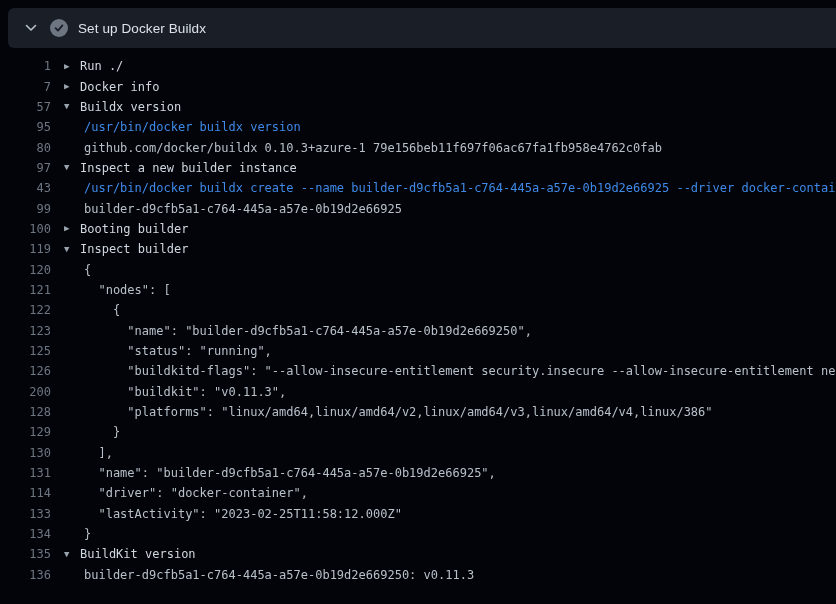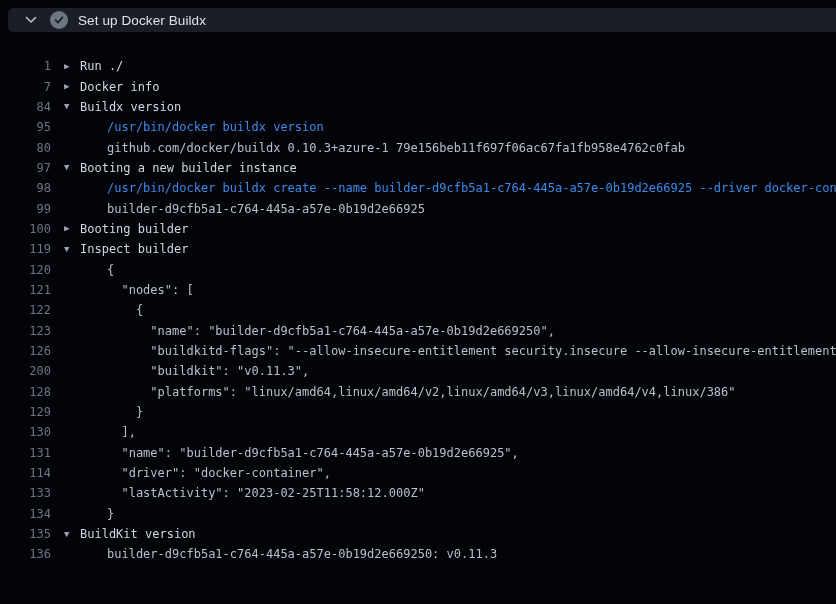--- a/index.html
+++ b/index.html
@@ -8,21 +8,21 @@
     background: var(--page-bg, #02040a);
     overflow: hidden;
     position: relative;
     font-family: "Liberation Sans", sans-serif;
   }
 
   
   .step-header {
     position: absolute;
     left: 8px; top: 8px; right: 0;
-    height: 24px;
+    height: 40px;
     background: var(--header-bg, #191e27);
     border-radius: 6px 0 0 6px;
     display: flex;
     align-items: center;
     padding-left: 10px;
     box-sizing: border-box;
     cursor: pointer;
   }
   .chevron-box {
     width: 14px; height: 14px;
@@ -80,21 +80,21 @@
   .row .text {
     color: var(--output-text, #b8c0c8);
     white-space: pre;
     overflow: hidden;
   }
   .row.group-collapsed, .row.group-expanded { cursor: pointer; }
   .row.group-collapsed .text, .row.group-expanded .text {
     color: var(--group-text, #d0d7de);
   }
   .row.command .text { color: var(--command-blue, #3f8ae8); }
-  .row.command .text, .row.output .text { padding-left: 4px; margin-left: 23px; }
+  .row.command .text, .row.output .text { padding-left: 4px; }
 </style>
 </head>
 <body>
 
 <div class="step-header">
   <span class="chevron-box">
     <svg width="12" height="12" viewBox="0 0 12 12">
       <polyline points="1.5,3.5 6,8 10.5,3.5" fill="none" stroke="var(--chevron, #b8c1c9)" stroke-width="1.6" stroke-linecap="round" stroke-linejoin="round"></polyline>
     </svg>
   </span>
@@ -102,32 +102,33 @@
     <svg width="12" height="12" viewBox="0 0 12 12">
       <polyline points="2.6,6.2 5,8.6 9.4,3.4" fill="none" stroke="var(--check-mark, #191e27)" stroke-width="1.8" stroke-linecap="round" stroke-linejoin="round"></polyline>
     </svg>
   </span>
   <span class="step-title">Set up Docker Buildx</span>
 </div>
 
 <div class="log">
     <div class="row group-collapsed"><span class="num">1</span><span class="arrow">▶</span><span class="text">Run ./</span></div>
     <div class="row group-collapsed"><span class="num">7</span><span class="arrow">▶</span><span class="text">Docker info</span></div>
-    <div class="row group-expanded"><span class="num">84</span><span class="arrow">▼</span><span class="text">Buildx version</span></div>
+    <div class="row group-expanded"><span class="num">57</span><span class="arrow">▼</span><span class="text">Buildx version</span></div>
     <div class="row command"><span class="num">95</span><span class="arrow"></span><span class="text">/usr/bin/docker buildx version</span></div>
     <div class="row output"><span class="num">80</span><span class="arrow"></span><span class="text">github.com/docker/buildx 0.10.3+azure-1 79e156beb11f697f06ac67fa1fb958e4762c0fab</span></div>
-    <div class="row group-expanded"><span class="num">97</span><span class="arrow">▼</span><span class="text">Booting a new builder instance</span></div>
-    <div class="row command"><span class="num">98</span><span class="arrow"></span><span class="text">/usr/bin/docker buildx create --name builder-d9cfb5a1-c764-445a-a57e-0b19d2e66925 --driver docker-container</span></div>
+    <div class="row group-expanded"><span class="num">97</span><span class="arrow">▼</span><span class="text">Inspect a new builder instance</span></div>
+    <div class="row command"><span class="num">43</span><span class="arrow"></span><span class="text">/usr/bin/docker buildx create --name builder-d9cfb5a1-c764-445a-a57e-0b19d2e66925 --driver docker-container</span></div>
     <div class="row output"><span class="num">99</span><span class="arrow"></span><span class="text">builder-d9cfb5a1-c764-445a-a57e-0b19d2e66925</span></div>
     <div class="row group-collapsed"><span class="num">100</span><span class="arrow">▶</span><span class="text">Booting builder</span></div>
     <div class="row group-expanded"><span class="num">119</span><span class="arrow">▼</span><span class="text">Inspect builder</span></div>
     <div class="row output"><span class="num">120</span><span class="arrow"></span><span class="text">{</span></div>
     <div class="row output"><span class="num">121</span><span class="arrow"></span><span class="text">  "nodes": [</span></div>
     <div class="row output"><span class="num">122</span><span class="arrow"></span><span class="text">    {</span></div>
     <div class="row output"><span class="num">123</span><span class="arrow"></span><span class="text">      "name": "builder-d9cfb5a1-c764-445a-a57e-0b19d2e669250",</span></div>
+    <div class="row output"><span class="num">125</span><span class="arrow"></span><span class="text">      "status": "running",</span></div>
     <div class="row output"><span class="num">126</span><span class="arrow"></span><span class="text">      "buildkitd-flags": "--allow-insecure-entitlement security.insecure --allow-insecure-entitlement network.host",</span></div>
     <div class="row output"><span class="num">200</span><span class="arrow"></span><span class="text">      "buildkit": "v0.11.3",</span></div>
     <div class="row output"><span class="num">128</span><span class="arrow"></span><span class="text">      "platforms": "linux/amd64,linux/amd64/v2,linux/amd64/v3,linux/amd64/v4,linux/386"</span></div>
     <div class="row output"><span class="num">129</span><span class="arrow"></span><span class="text">    }</span></div>
     <div class="row output"><span class="num">130</span><span class="arrow"></span><span class="text">  ],</span></div>
     <div class="row output"><span class="num">131</span><span class="arrow"></span><span class="text">  "name": "builder-d9cfb5a1-c764-445a-a57e-0b19d2e66925",</span></div>
     <div class="row output"><span class="num">114</span><span class="arrow"></span><span class="text">  "driver": "docker-container",</span></div>
     <div class="row output"><span class="num">133</span><span class="arrow"></span><span class="text">  "lastActivity": "2023-02-25T11:58:12.000Z"</span></div>
     <div class="row output"><span class="num">134</span><span class="arrow"></span><span class="text">}</span></div>
     <div class="row group-expanded"><span class="num">135</span><span class="arrow">▼</span><span class="text">BuildKit version</span></div>

